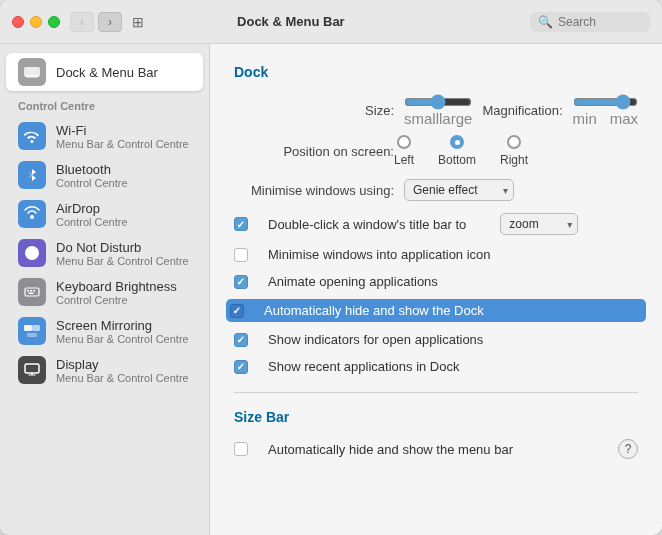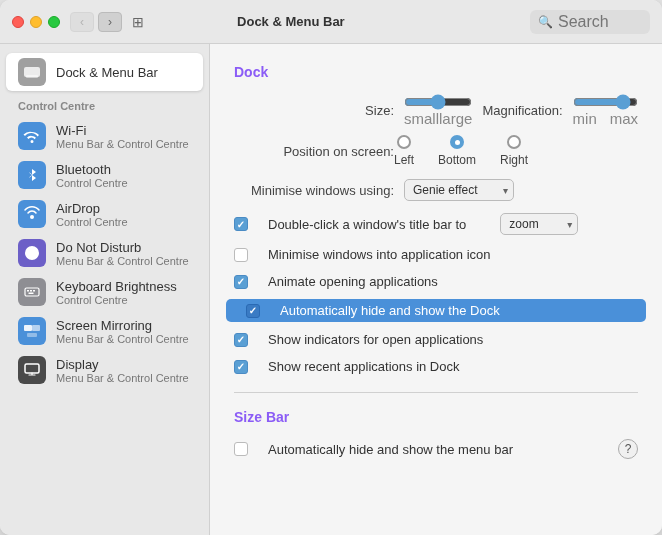--- a/index.html
+++ b/index.html
@@ -86,21 +86,21 @@
       background: #ddd;
       border-radius: 6px;
       padding: 3px 8px;
       gap: 5px;
       width: 120px;
     }
     .search-box input {
       background: none;
       border: none;
       outline: none;
-      font-size: 16px;
+      font-size: 12px;
       color: #666;
       width: 80px;
     }
 
     
     .content {
       display: flex;
       flex: 1;
       overflow: hidden;
     }
@@ -173,21 +173,21 @@
     .main-panel {
       flex: 1;
       background: #f5f5f5;
       padding: 20px 24px;
       overflow-y: auto;
     }
 
     .section-title {
       font-size: 14px;
       font-weight: 600;
-      color: #8b5cf6;
+      color: #0369a1;
       margin-bottom: 14px;
     }
 
     
     .setting-row {
       display: flex;
       align-items: center;
       margin-bottom: 8px;
       gap: 10px;
       justify-content: flex-end;
@@ -299,21 +299,21 @@
     .checkbox-row {
       display: flex;
       align-items: center;
       margin-bottom: 8px;
       gap: 20px;
       padding: 2px 0;
     }
     .checkbox-row.highlighted {
       background: #4a90d9;
       border-radius: 5px;
-      padding: 4px 20px;
+      padding: 4px 4px;
       margin-left: -8px;
       margin-right: -8px;
     }
     .checkbox-row.highlighted .checkbox-label {
       color: white;
       font-weight: 500;
     }
 
     .checkbox-box {
       width: 14px;

